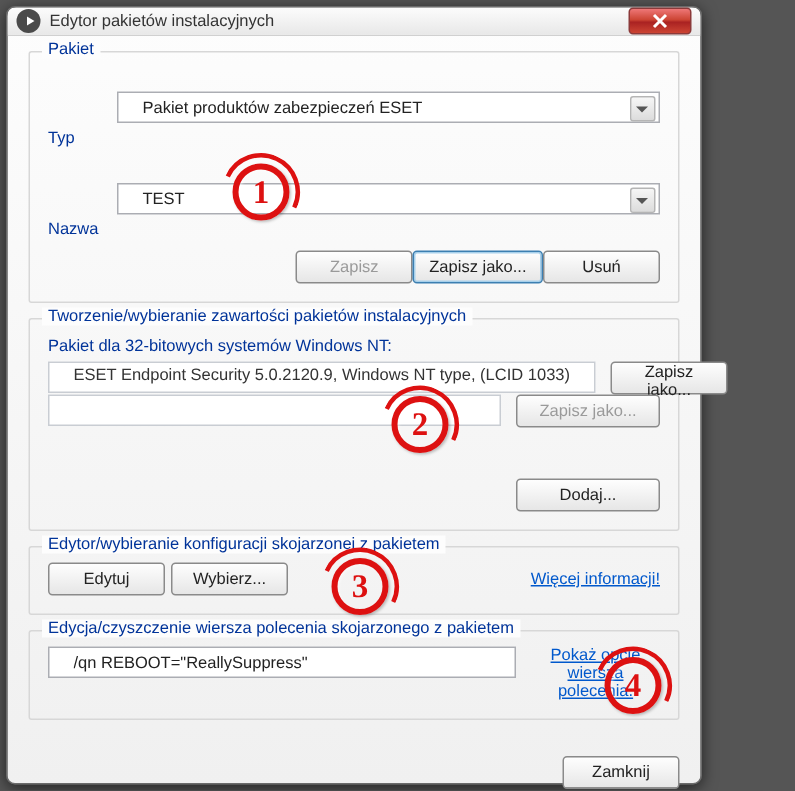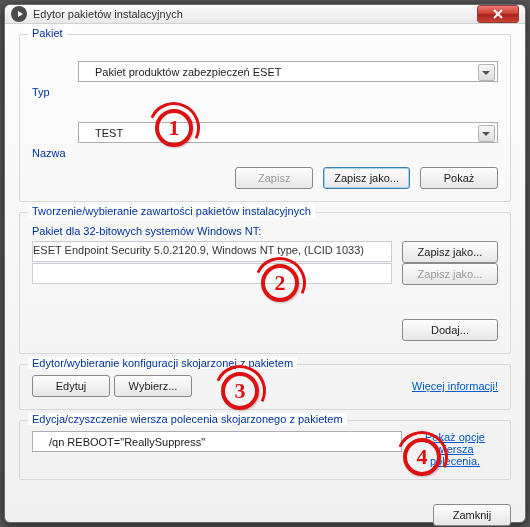--- a/index.html
+++ b/index.html
@@ -1,18 +1,18 @@
 <!DOCTYPE html>
 <html><head>
 <meta charset="utf-8">
 <style>
   * { box-sizing: border-box; font-family: "Segoe UI", Tahoma, sans-serif; font-size: 11px; }
   body { margin: 0; background: #555; padding: 4px; }
   .window {
-    width: 522px; height: 519px;
+    width: 464px; height: 519px;
     background: linear-gradient(#fdfdfd,#f0f0f0);
     border: 1px solid #6b6b6b; border-radius: 6px;
     box-shadow: 0 2px 10px rgba(0,0,0,.6);
     display: flex; flex-direction: column;
     position: relative;
   }
   .titlebar {
     height: 28px; display:flex; align-items:center; padding: 0 6px;
     background: linear-gradient(#fcfcfc,#e8e8e8);
     border-top-left-radius:6px; border-top-right-radius:6px;
@@ -44,30 +44,30 @@
   .select-wrap::after{
     content:""; position:absolute; right:3px; top:3px; width:15px; height:15px;
     background:linear-gradient(#f6f6f6,#dcdcdc); border:1px solid #b5b5b5; border-radius:2px;
     pointer-events:none;
   }
   .select-wrap::before{
     content:""; position:absolute; right:8px; top:10px; width:0;height:0;
     border-left:4px solid transparent;border-right:4px solid transparent;border-top:4px solid #555;
     z-index:2;pointer-events:none;
   }
-  .btnrow { display:flex; justify-content:flex-end; gap:10px; margin-top:4px;}
+  .btnrow { display:flex; justify-content:flex-end; margin-top:4px;}
   button.win {
     min-width:78px; height:22px; border:1px solid #8a8a8a; border-radius:3px;
     background:linear-gradient(#fefefe,#e6e6e6); color:#222; padding:0 10px; cursor:pointer;
   }
   button.win.default { border:1px solid #3c7fb1; box-shadow:0 0 0 1px #a7d0eb inset; }
   button.win:disabled { color:#9a9a9a; cursor:default; }
   .subhead { color:#003399; margin:2px 0 4px 0; }
   .readonly {
-    height:21px; border:1px solid #c9cdd3; background:#fff; padding:2px 0; color:#333;
+    height:21px; border:1px solid #c9cdd3; background:#fff; padding:2px 16px; color:#333;
     width:100%; overflow:hidden; white-space:nowrap;
   }
   .split { display:flex; gap:10px; align-items:flex-start; }
   .split .left { flex:1; }
   .sidebtn { width:96px; }
   .link { color:#0058cc; text-decoration:underline; cursor:pointer; }
   .cfgrow { display:flex; align-items:center; gap:4px; }
   .cfgrow .spacer { flex:1; }
   .cmdrow { display:flex; gap:10px; align-items:flex-start; }
   .cmdrow input { flex:1; }
@@ -119,21 +119,21 @@
         <div class="select-wrap">
           <select>
             <option>TEST</option>
           </select>
         </div>
       </div>
 
       <div class="btnrow">
         <button class="win" disabled="">Zapisz</button>
         <button class="win default">Zapisz jako...</button>
-        <button class="win">Pokaż</button>
+        <button class="win">Usuń</button>
       </div>
     </div>
 
     <div class="group">
       <span class="group-title">Tworzenie/wybieranie zawartości pakietów instalacyjnych</span>
 
       <div class="subhead">Pakiet dla 32-bitowych systemów Windows NT:</div>
       <div class="split">
         <div class="left">
             <div class="readonly">ESET Endpoint Security 5.0.2120.9, Windows NT type, (LCID 1033)</div>

